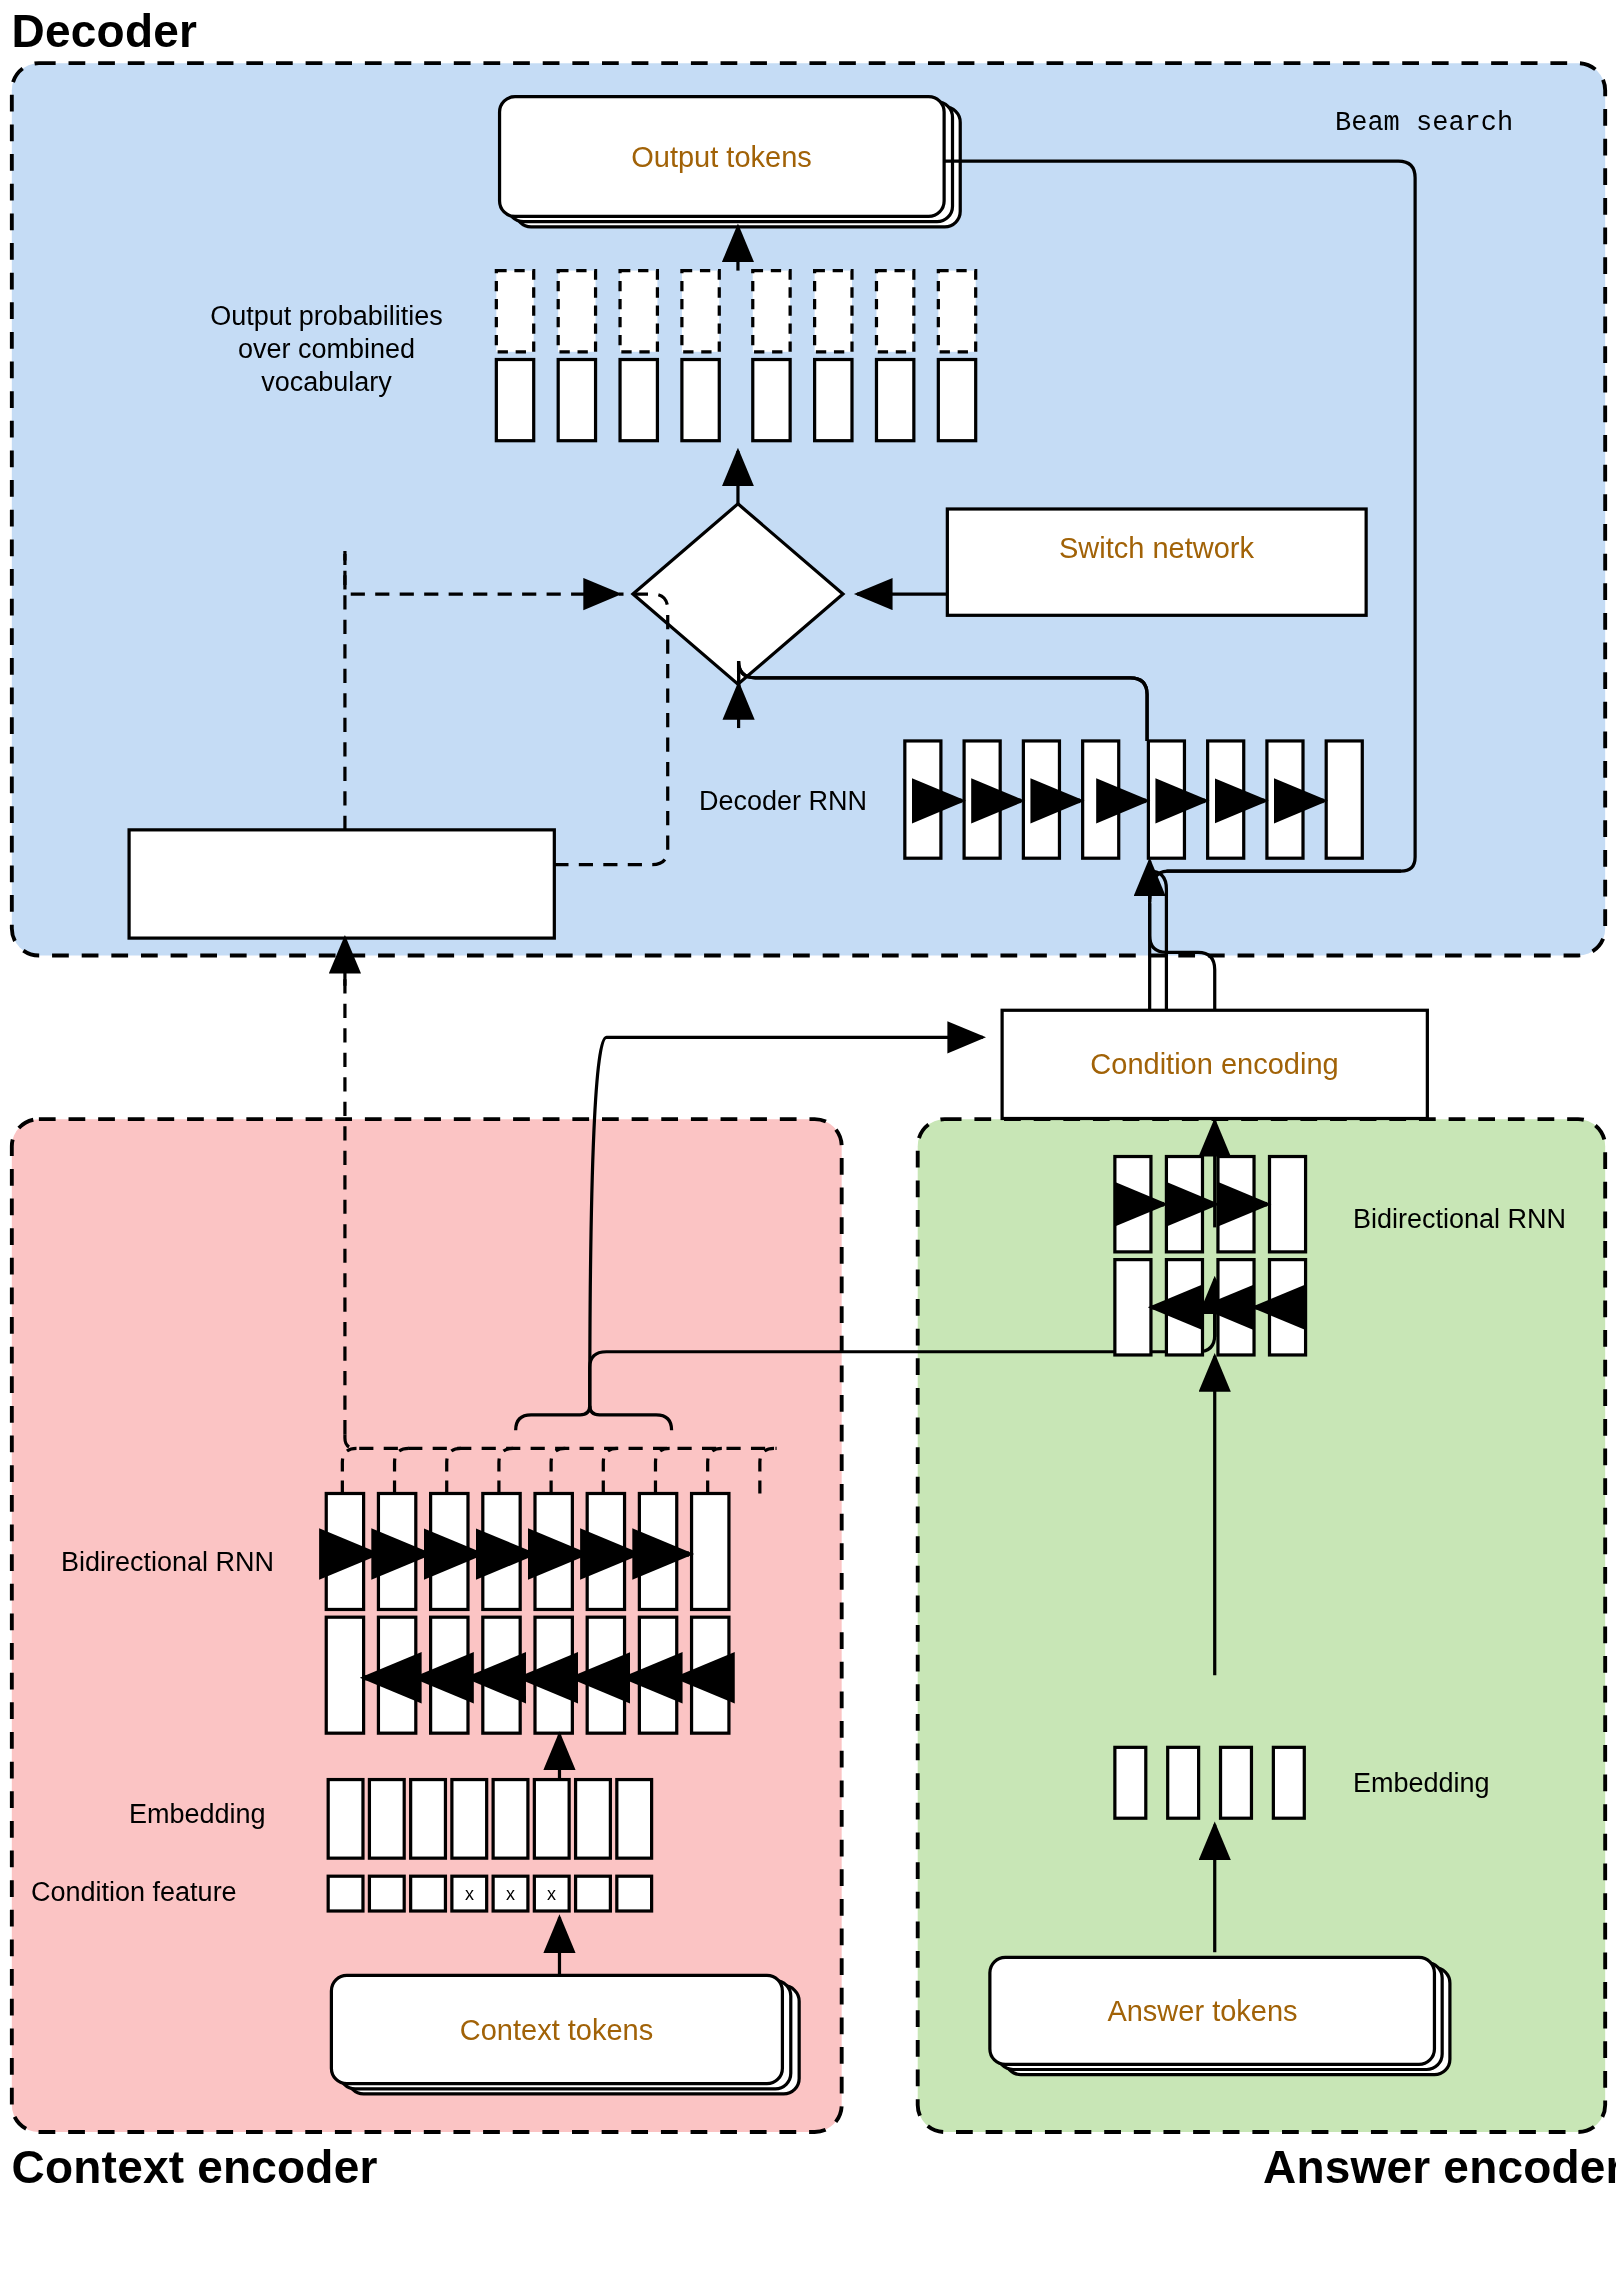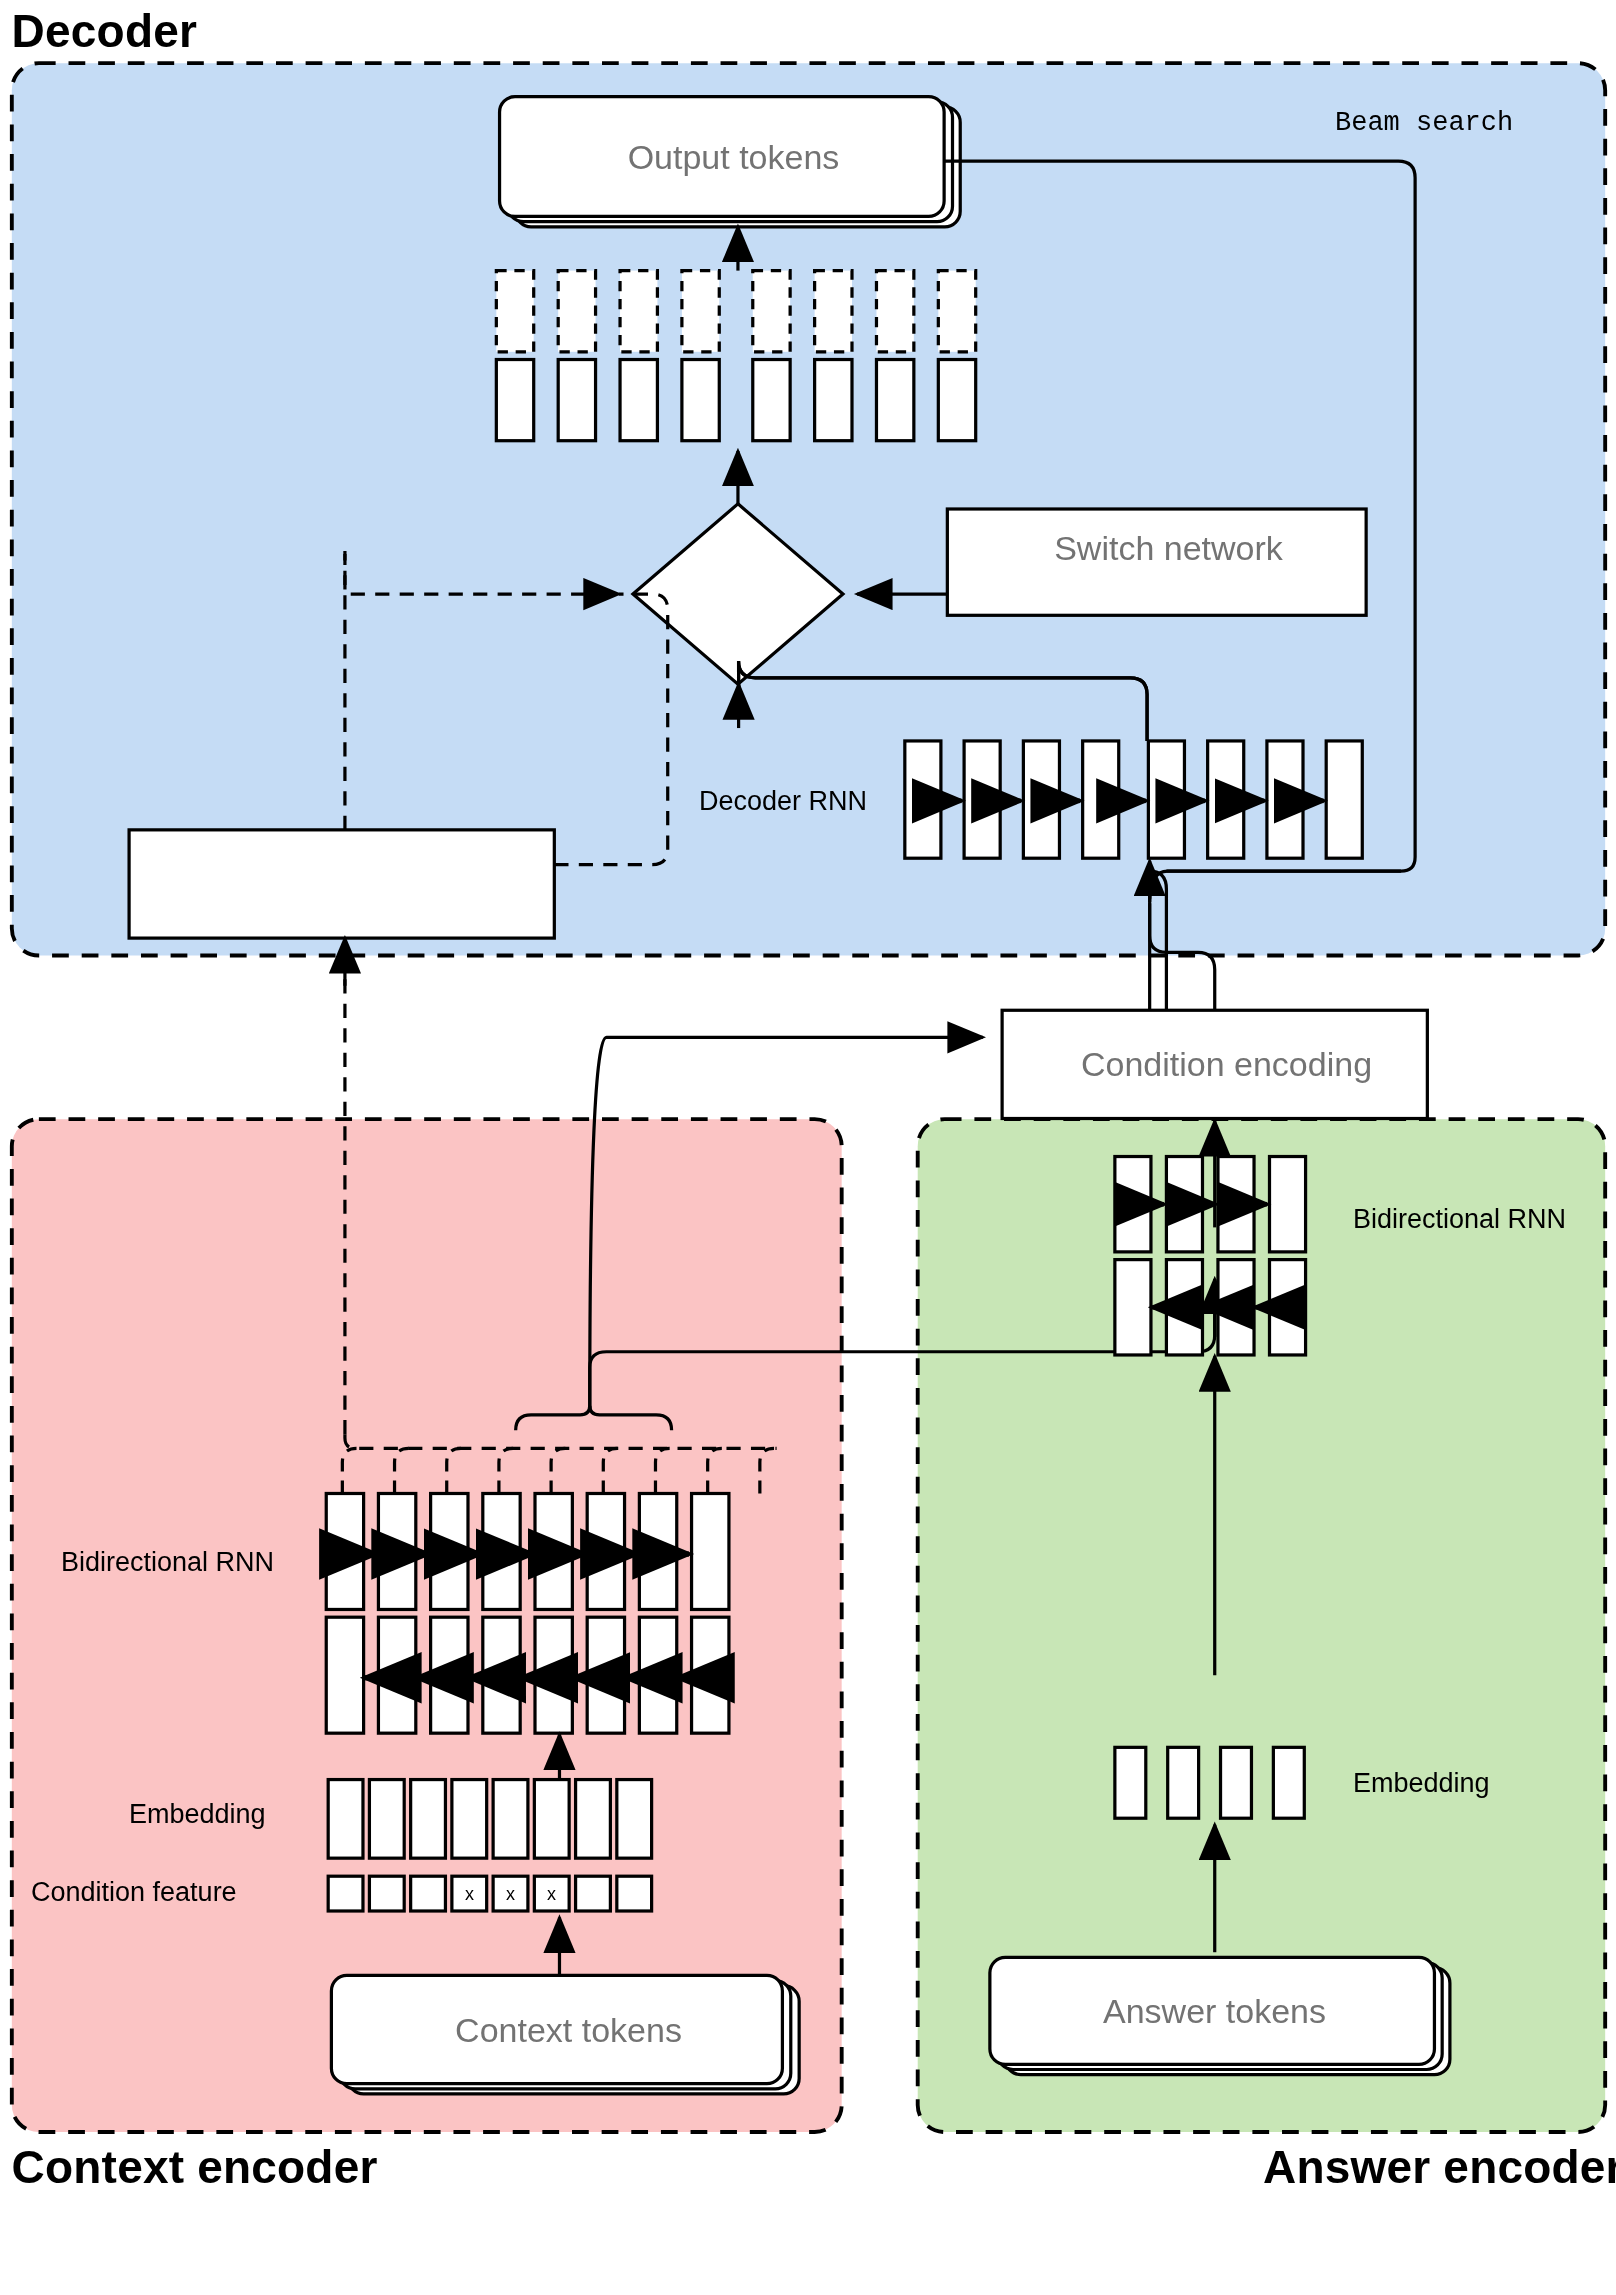--- a/index.html
+++ b/index.html
@@ -2,21 +2,21 @@
 <html style="font-size:10.3px"><head>
 <meta charset="utf-8">
 <style>
   html,body{margin:0;padding:0;background:#ffffff;}
   body{font-family:"Liberation Sans", sans-serif;}
   #stage{position:relative;width:1617px;height:2295px;background:#fff;overflow:hidden;}
   #svgroot{position:absolute;left:0;top:0;width:1617px;height:2295px;}
   .region-label{position:absolute;font-weight:bold;font-size:46px;color:#000000;letter-spacing:0.2px;white-space:nowrap;}
   .plain-label{position:absolute;font-size:27px;color:#000;white-space:nowrap;}
   .plain-label.ctr{text-align:center;}
-  .boxlabel{position:absolute;font-size:34px;color:#737373;display:flex;align-items:center;justify-content:center;text-align:center;margin-left:12px;}
+  .boxlabel{position:absolute;font-size:29px;color:#a16207;display:flex;align-items:center;justify-content:center;text-align:center;}
   .cellx{position:absolute;font-size:18px;color:#000;display:flex;align-items:center;justify-content:center;}
 </style>
 </head>
 <body>
 
 <div id="stage">
 
   <svg id="svgroot" viewBox="0 0 2509 3562" xmlns="http://www.w3.org/2000/svg">
     <defs>
       <marker id="ah" markerWidth="14" markerHeight="14" refX="11" refY="5" orient="auto" markerUnits="strokeWidth">
@@ -277,20 +277,25 @@
   <div class="region-label" style="left:11.6px; top:3.9px;">Decoder</div>
 
   <div class="region-label" style="left:11.6px; top:2140px;">Context encoder</div>
 
   <div class="region-label" style="left:1263px; top:2140px;">Answer encoder</div>
 
   <div class="boxlabel" style="left:499px; top:97px; width:445px; height:120px;">Output tokens</div>
 
   <div class="plain-label" style="left:1335px; top:108px;font-family:Liberation Mono, monospace;">Beam search</div>
 
+  <div class="plain-label ctr" style="left:191px; top:300px; width:271px; line-height:1.22;">
+    <span>Output probabilities</span><br>
+    <span>over combined</span><br>
+    <span>vocabulary</span>
+  </div>
 
   <div class="boxlabel" style="left:947px; top:509px; width:419px; height:78px;">Switch network</div>
 
   <div class="plain-label" style="left:699px; top:786px;">Decoder RNN</div>
 
 
   <div class="boxlabel" style="left:1002px; top:1010px; width:425px; height:108px;">Condition encoding</div>
 
   <div class="plain-label" style="left:1353px; top:1204px;">Bidirectional RNN</div>
 

